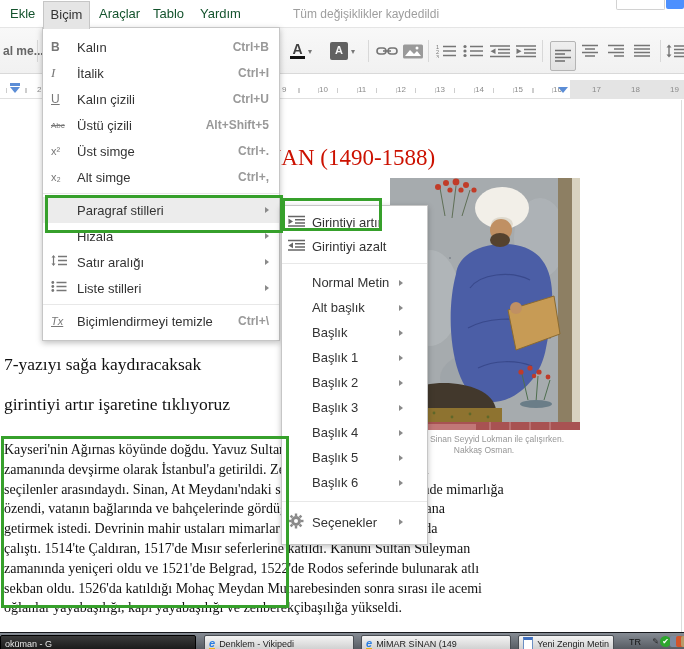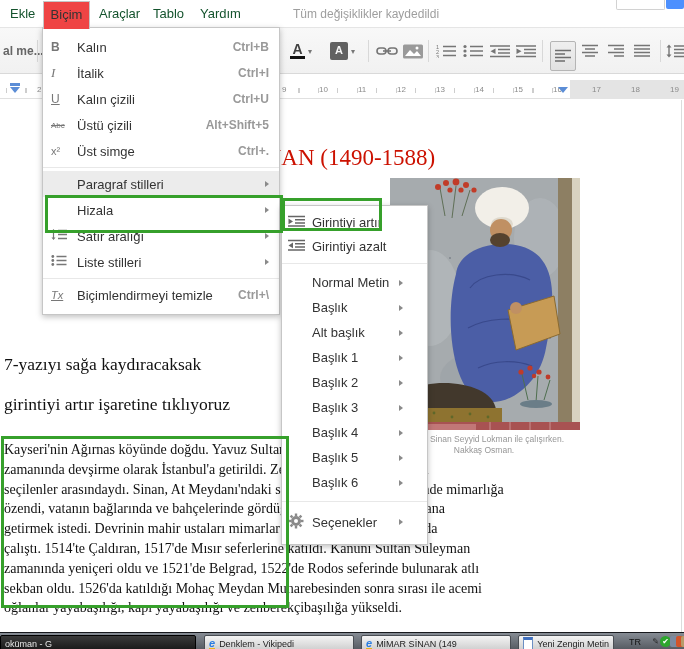--- a/index.html
+++ b/index.html
@@ -2,21 +2,21 @@
 <html><head>
 <meta charset="utf-8">
 <style>
   html,body{margin:0;padding:0;background:#fff;}
   .screen{position:relative;width:684px;height:649px;overflow:hidden;background:#fff;
           font-family:"Liberation Sans",sans-serif;}
 
   
   .menubar{position:absolute;left:0;top:0;width:684px;height:27px;background:#fff;z-index:9;}
   .mi{position:absolute;top:6px;font-size:13px;color:#14532d;cursor:default;}
-  .mi-open{position:absolute;left:43px;top:1px;width:45px;height:27px;background:#ef4444;
+  .mi-open{position:absolute;left:43px;top:1px;width:45px;height:27px;background:#e5e5e5;
            border:1px solid #c6c6c6;border-bottom:none;z-index:12;
            font-size:13px;color:#333;text-align:center;line-height:26px;}
   .save-status{position:absolute;left:293px;top:7px;font-size:12px;color:#9e9e9e;}
   .tr-white-frag{position:absolute;left:616px;top:0;width:47px;height:9px;background:#fff;
                  border:1px solid #d2d2d2;border-top:none;border-radius:0 0 2px 2px;}
   .tr-blue-frag{position:absolute;left:666px;top:0;width:18px;height:9px;background:#4d90fe;border-radius:0 0 2px 2px;}
 
   
   .toolbar{position:absolute;left:0;top:27px;width:684px;height:47px;
            background:linear-gradient(#f8f8f8,#f1f1f1);border-top:1px solid #e5e5e5;
@@ -355,20 +355,25 @@
     <div class="mrow">
       <span class="mico s">Abc</span>
       <span class="mlabel">Üstü çizili</span>
       <span class="mshort">Alt+Shift+5</span>
     </div>
     <div class="mrow">
       <span class="mico x">x²</span>
       <span class="mlabel">Üst simge</span>
       <span class="mshort">Ctrl+.</span>
     </div>
+    <div class="mrow">
+      <span class="mico x">x₂</span>
+      <span class="mlabel">Alt simge</span>
+      <span class="mshort">Ctrl+,</span>
+    </div>
     <div class="msep"></div>
     <div class="mrow hover">
       <span class="mico"></span>
       <span class="mlabel">Paragraf stilleri</span>
       <span class="arr"></span>
     </div>
     <div class="mrow">
       <span class="mico"></span>
       <span class="mlabel">Hizala</span>
       <span class="arr"></span>
@@ -422,25 +427,25 @@
         </svg>
       </span>
       <span class="slabel">Girintiyi azalt</span>
     </div>
     <div class="msep" style="margin:5px 0 6px 0"></div>
     <div class="srow style">
       <span class="slabel">Normal Metin</span>
       <span class="arr"></span>
     </div>
     <div class="srow style">
+      <span class="slabel">Alt başlık</span>
+      <span class="arr"></span>
+    </div>
+    <div class="srow style">
       <span class="slabel">Başlık</span>
-      <span class="arr"></span>
-    </div>
-    <div class="srow style">
-      <span class="slabel">Alt başlık</span>
       <span class="arr"></span>
     </div>
     <div class="srow style">
       <span class="slabel">Başlık 1</span>
       <span class="arr"></span>
     </div>
     <div class="srow style">
       <span class="slabel">Başlık 2</span>
       <span class="arr"></span>
     </div>

